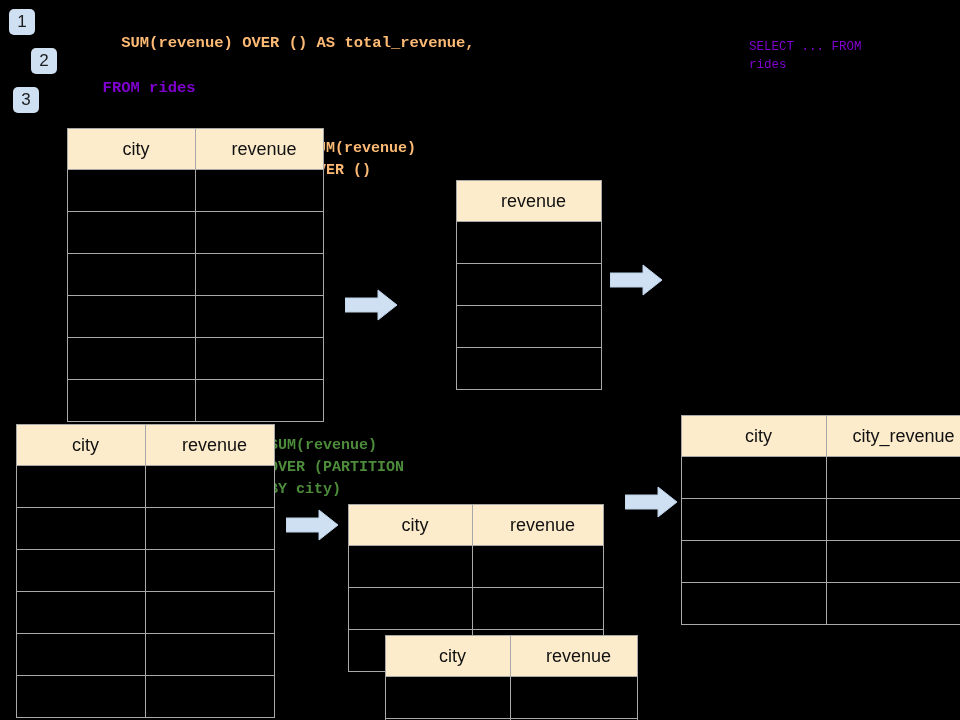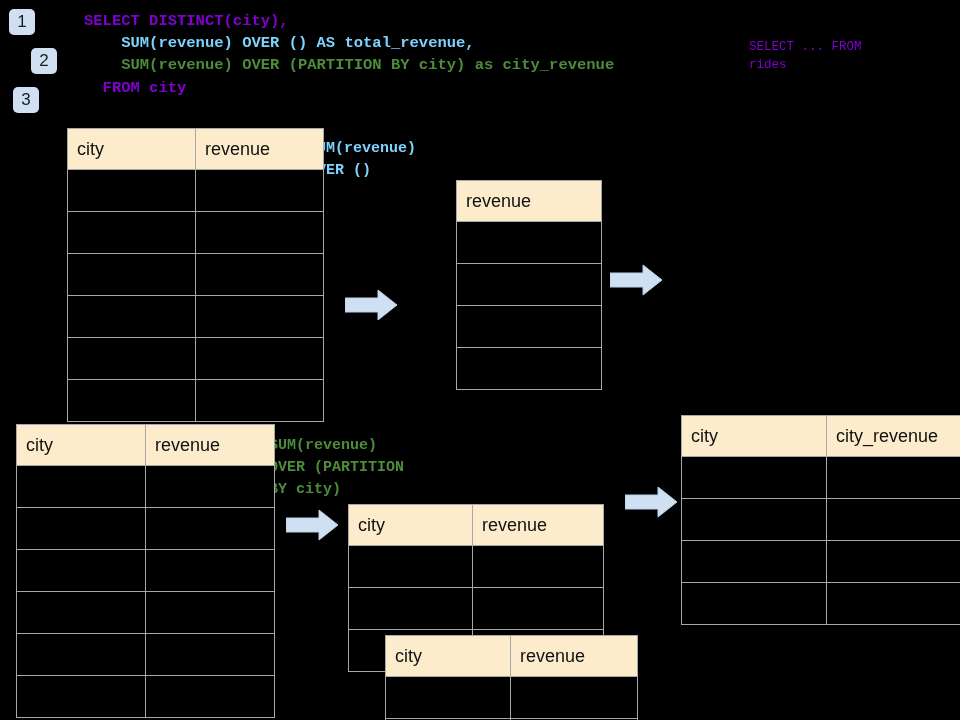--- a/index.html
+++ b/index.html
@@ -34,21 +34,21 @@
   .code {
     position: absolute;
     font-family: "Liberation Mono", monospace;
     font-size: 15.5px;
     line-height: 21.5px;
     white-space: pre;
     letter-spacing: 0px;
     font-weight: bold;
   }
   .c-purple { color: #8000d0; }
-  .c-red    { color: #7dd3fc; }
+  .c-red    { color: #fdba74; }
   .c-green  { color: #4c8c3a; }
 
   .sidelabel {
     position: absolute;
     font-family: "Liberation Mono", monospace;
     font-size: 12.5px;
     line-height: 18px;
     white-space: pre;
     font-weight: normal;
     color: #8000d0;
@@ -77,21 +77,21 @@
     background: #000000;
     height: 41px;
   }
   .tbl th {
     border: 1px solid #a8a8a8;
     background: #fceccc;
     color: #111111;
     font-family: "Liberation Sans", sans-serif;
     font-weight: normal;
     font-size: 18px;
-    text-align: left;
+    text-align: center;
     padding: 0 0 0 9px;
     height: 40px;
   }
 
   
   .arrow {
     position: absolute;
     width: 52px;
     height: 34px;
   }
@@ -99,24 +99,22 @@
 </style>
 </head>
 <body>
 
 <div id="canvas">
 
   <div class="badge" style="left:9px;  top:9px;">1</div>
   <div class="badge" style="left:31px; top:48px;">2</div>
   <div class="badge" style="left:13px; top:87px;">3</div>
 
-  <div class="code c-purple" style="left:84px; top:11px;">SELECT DISTINCT(city),</div>
   <div class="code c-red" style="left:84px; top:33px;">    SUM(revenue) OVER () AS total_revenue,</div>
-  <div class="code c-green" style="left:84px; top:55px;">    SUM(revenue) OVER (PARTITION BY city) as city_revenue</div>
-  <div class="code c-purple" style="left:84px; top:78px;">  FROM city</div>
+  <div class="code c-purple" style="left:84px; top:78px;">  FROM rides</div>
 
   <div class="sidelabel" style="left:749px; top:38px;">SELECT ... FROM
 rides</div>
 
   <div class="annot c-red" style="left:308px; top:138px;">SUM(revenue)
 OVER ()</div>
   <div class="annot c-green" style="left:269px; top:435px;">SUM(revenue)
 OVER (PARTITION
 BY city)</div>
 

